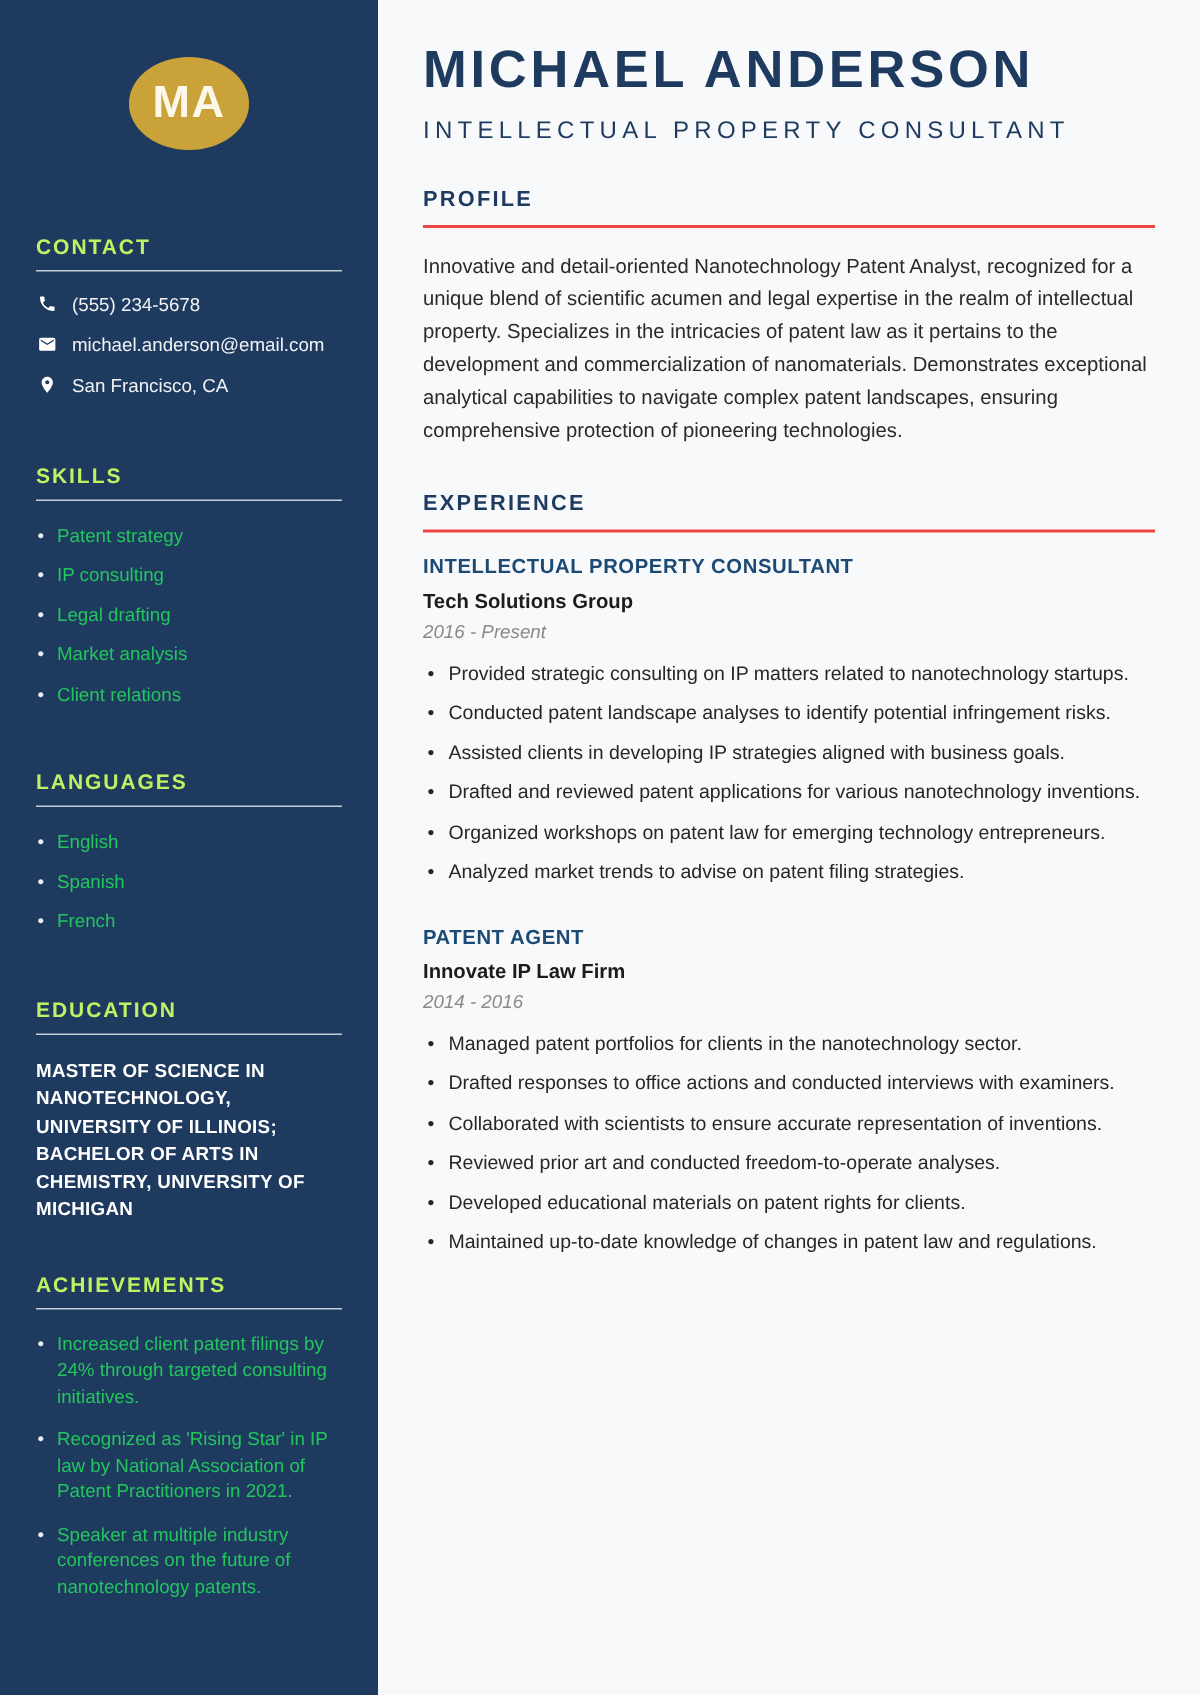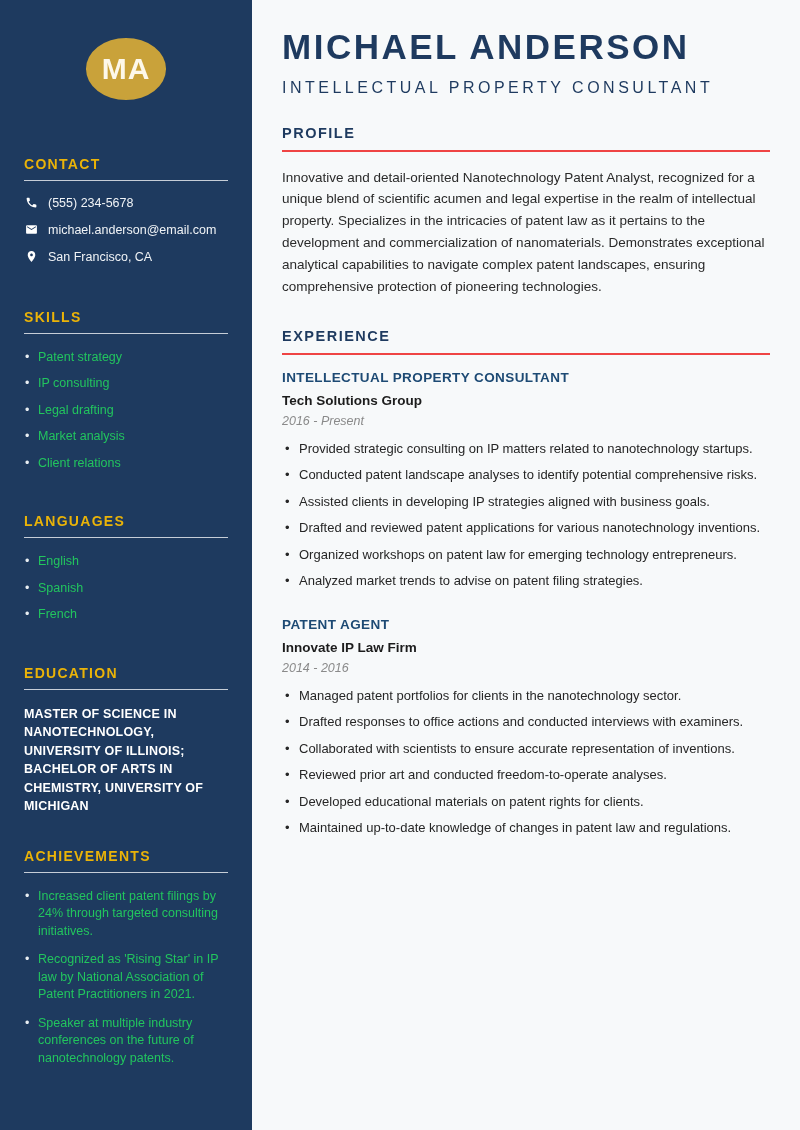--- a/index.html
+++ b/index.html
@@ -12,21 +12,21 @@
     padding: 38px 24px 20px; display: flex; flex-direction: column;
   }
   .avatar {
     width: 80px; height: 80px; border-radius: 50%; background: #c9a23a;
     color: #fdf8ea; font-size: 30px; font-weight: bold; letter-spacing: 1px;
     display: flex; align-items: center; justify-content: center;
     margin: 0 auto 56px;
   }
   .side-section { margin-bottom: 32px; }
   .side-heading {
-    font-size: 14px; font-weight: bold; letter-spacing: 1.3px; color: #eab308;
+    font-size: 14px; font-weight: bold; letter-spacing: 1.3px; color: #bef264;
     border-bottom: 1px solid rgba(255,255,255,0.75); padding-bottom: 8px; margin: 0 0 15px;
   }
   .contact-row { display: flex; align-items: center; gap: 10px; margin-bottom: 13px; }
   .contact-row .icon { width: 14px; height: 14px; flex-shrink: 0; display: flex; align-items: center; justify-content: center; }
   .contact-row .icon svg { width: 13px; height: 13px; fill: #ffffff; }
   .contact-text { font-size: 12.5px; color: #f0f3f6; }
   .side-list { margin: 0; padding: 0; list-style: none; }
   .side-list li {
     font-size: 12.5px; color: #22c55e; line-height: 1.4;
     padding-left: 14px; position: relative; margin-bottom: 9px;
@@ -150,21 +150,21 @@
 
     <section>
       <h3 class="main-heading">EXPERIENCE</h3>
 
       <div class="job">
         <h4 class="job-title">INTELLECTUAL PROPERTY CONSULTANT</h4>
         <div class="job-company">Tech Solutions Group</div>
         <div class="job-dates">2016 - Present</div>
         <ul class="job-bullets">
           <li>Provided strategic consulting on IP matters related to nanotechnology startups.</li>
-          <li>Conducted patent landscape analyses to identify potential comprehensive risks.</li>
+          <li>Conducted patent landscape analyses to identify potential infringement risks.</li>
           <li>Assisted clients in developing IP strategies aligned with business goals.</li>
           <li>Drafted and reviewed patent applications for various nanotechnology inventions.</li>
           <li>Organized workshops on patent law for emerging technology entrepreneurs.</li>
           <li>Analyzed market trends to advise on patent filing strategies.</li>
         </ul>
       </div>
 
       <div class="job">
         <h4 class="job-title">PATENT AGENT</h4>
         <div class="job-company">Innovate IP Law Firm</div>

